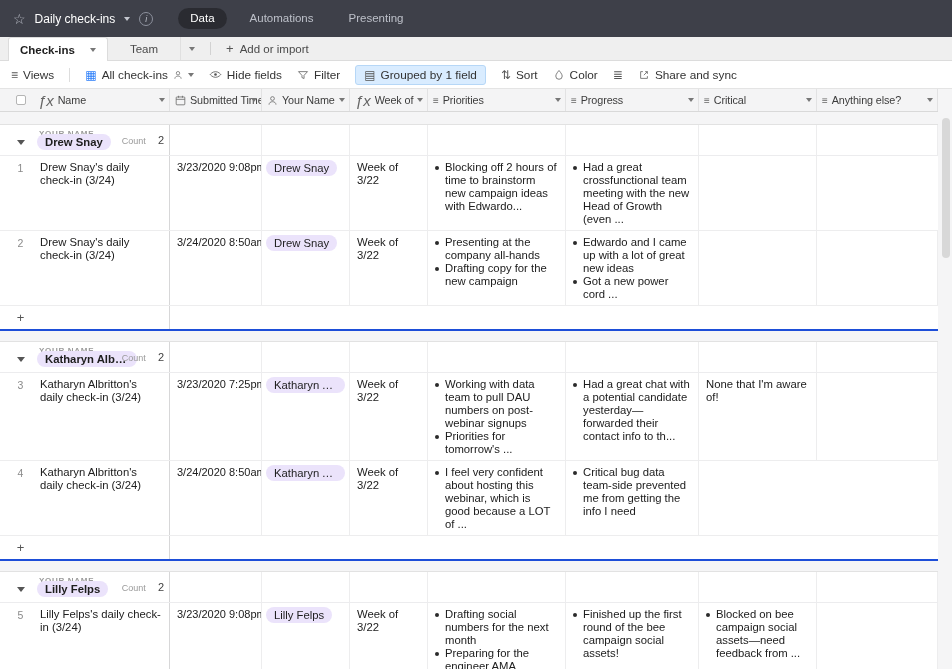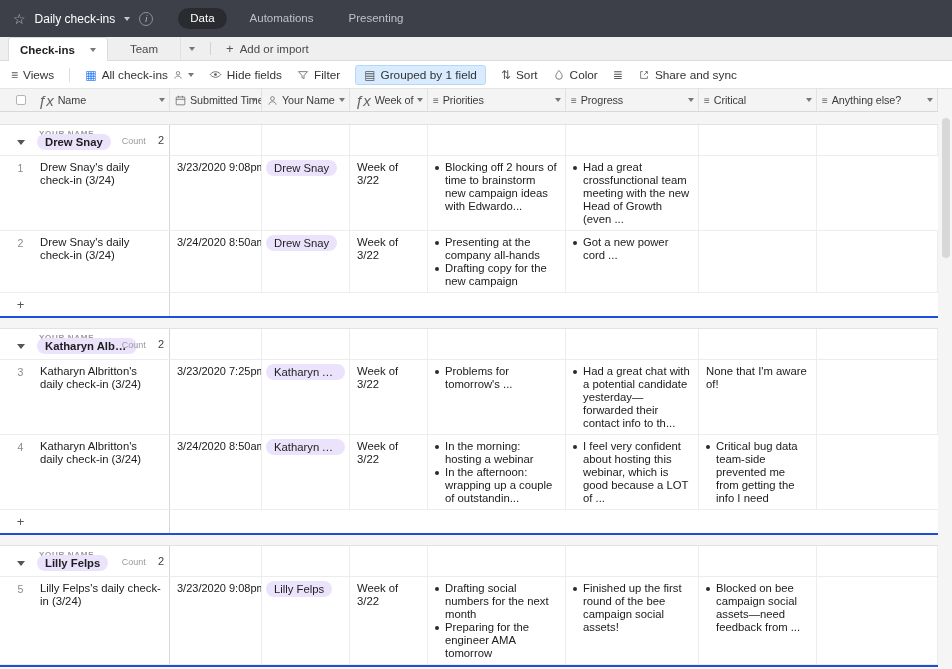--- a/index.html
+++ b/index.html
@@ -278,20 +278,24 @@
               <span>Presenting at the company all-hands</span>
             </div>
           <div class="bullet">
               <span class="dot"></span>
               <span>Drafting copy for the new campaign</span>
             </div>
         </div>
         <div class="cell">
           <div class="bullet">
               <span class="dot"></span>
+              <span>Edwardo and I came up with a lot of great new ideas</span>
+            </div>
+          <div class="bullet">
+              <span class="dot"></span>
               <span>Got a new power cord ...</span>
             </div>
         </div>
         <div class="cell"></div>
         <div class="cell"></div>
       </div>
 
       <div class="addrow cols">
         <div class="acell a-num">
             <span class="plus">+</span>
@@ -333,51 +337,45 @@
         <div class="cell c-num">
             <span>3</span>
           </div>
         <div class="cell c-name"><span>Katharyn Albritton's daily check-in (3/24)</span></div>
         <div class="cell c-time"><span>3/23/2020  7:25pm</span></div>
         <div class="cell c-who"><span class="chip">Katharyn Albritton</span></div>
         <div class="cell c-week"><span>Week of 3/22</span></div>
         <div class="cell">
           <div class="bullet">
               <span class="dot"></span>
-              <span>Problems for tomorrow's ...</span>
+              <span>Working with data team to pull DAU numbers on post-webinar signups</span>
+            </div>
+          <div class="bullet">
+              <span class="dot"></span>
+              <span>Priorities for tomorrow's ...</span>
             </div>
         </div>
         <div class="cell">
           <div class="bullet">
               <span class="dot"></span>
               <span>Had a great chat with a potential candidate yesterday—forwarded their contact info to th...</span>
             </div>
         </div>
         <div class="cell"><span>None that I'm aware of!</span></div>
         <div class="cell"></div>
       </div>
 
       <div class="row cols">
         <div class="cell c-num">
             <span>4</span>
           </div>
         <div class="cell c-name"><span>Katharyn Albritton's daily check-in (3/24)</span></div>
         <div class="cell c-time"><span>3/24/2020  8:50am</span></div>
         <div class="cell c-who"><span class="chip">Katharyn Albritton</span></div>
         <div class="cell c-week"><span>Week of 3/22</span></div>
-        <div class="cell">
-          <div class="bullet">
-              <span class="dot"></span>
-              <span>In the morning: hosting a webinar</span>
-            </div>
-          <div class="bullet">
-              <span class="dot"></span>
-              <span>In the afternoon: wrapping up a couple of outstandin...</span>
-            </div>
-        </div>
         <div class="cell">
           <div class="bullet">
               <span class="dot"></span>
               <span>I feel very confident about hosting this webinar, which is good because a LOT of ...</span>
             </div>
         </div>
         <div class="cell">
           <div class="bullet">
               <span class="dot"></span>
               <span>Critical bug data team-side prevented me from getting the info I need</span>

